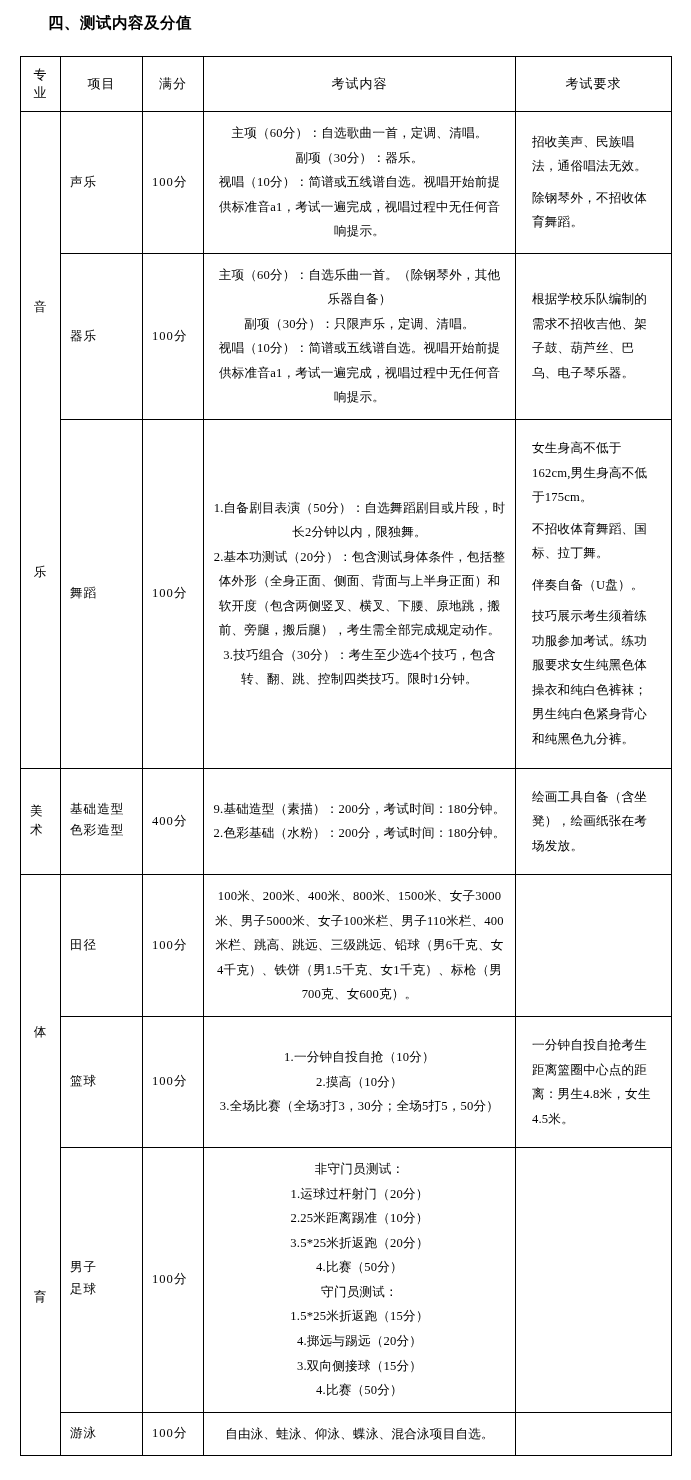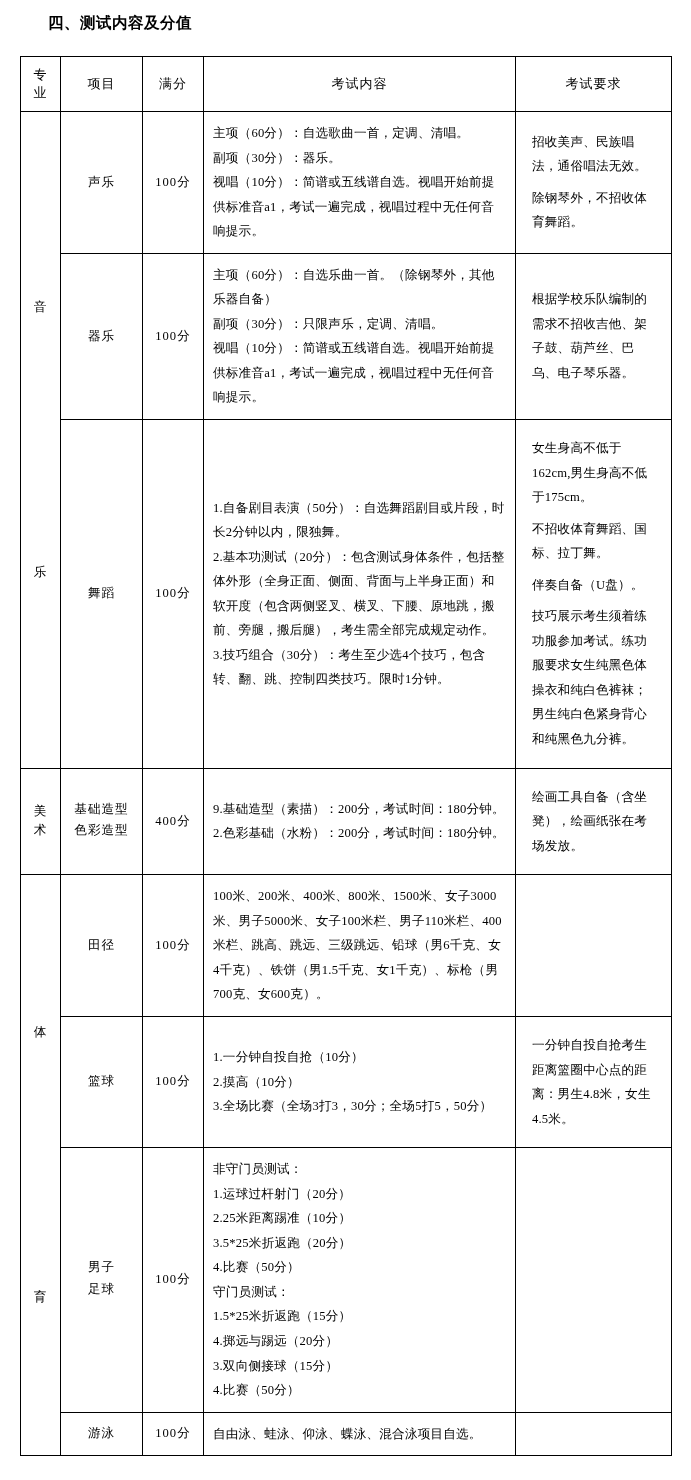--- a/index.html
+++ b/index.html
@@ -50,26 +50,25 @@
   .col-content { width: 312px; }
   .col-req     { width: 156px; }
 
   th.head-cell {
     height: 31px;
     text-align: center;
     font-size: 13px;
     letter-spacing: 1px;
   }
   td.center-cell {
-    text-align: center;
     letter-spacing: 1px;
     line-height: 1.55;
   }
   td.text-cell {
-    text-align: left;
+    text-align: center;
     padding: 7px 7px 8px 7px;
     line-height: 1.95;
     letter-spacing: 0.2px;
   }
   td.text-cell p {
     margin: 0;
   }
   td.req-cell {
     text-align: left;
     padding: 7px 6px 8px 7px;

